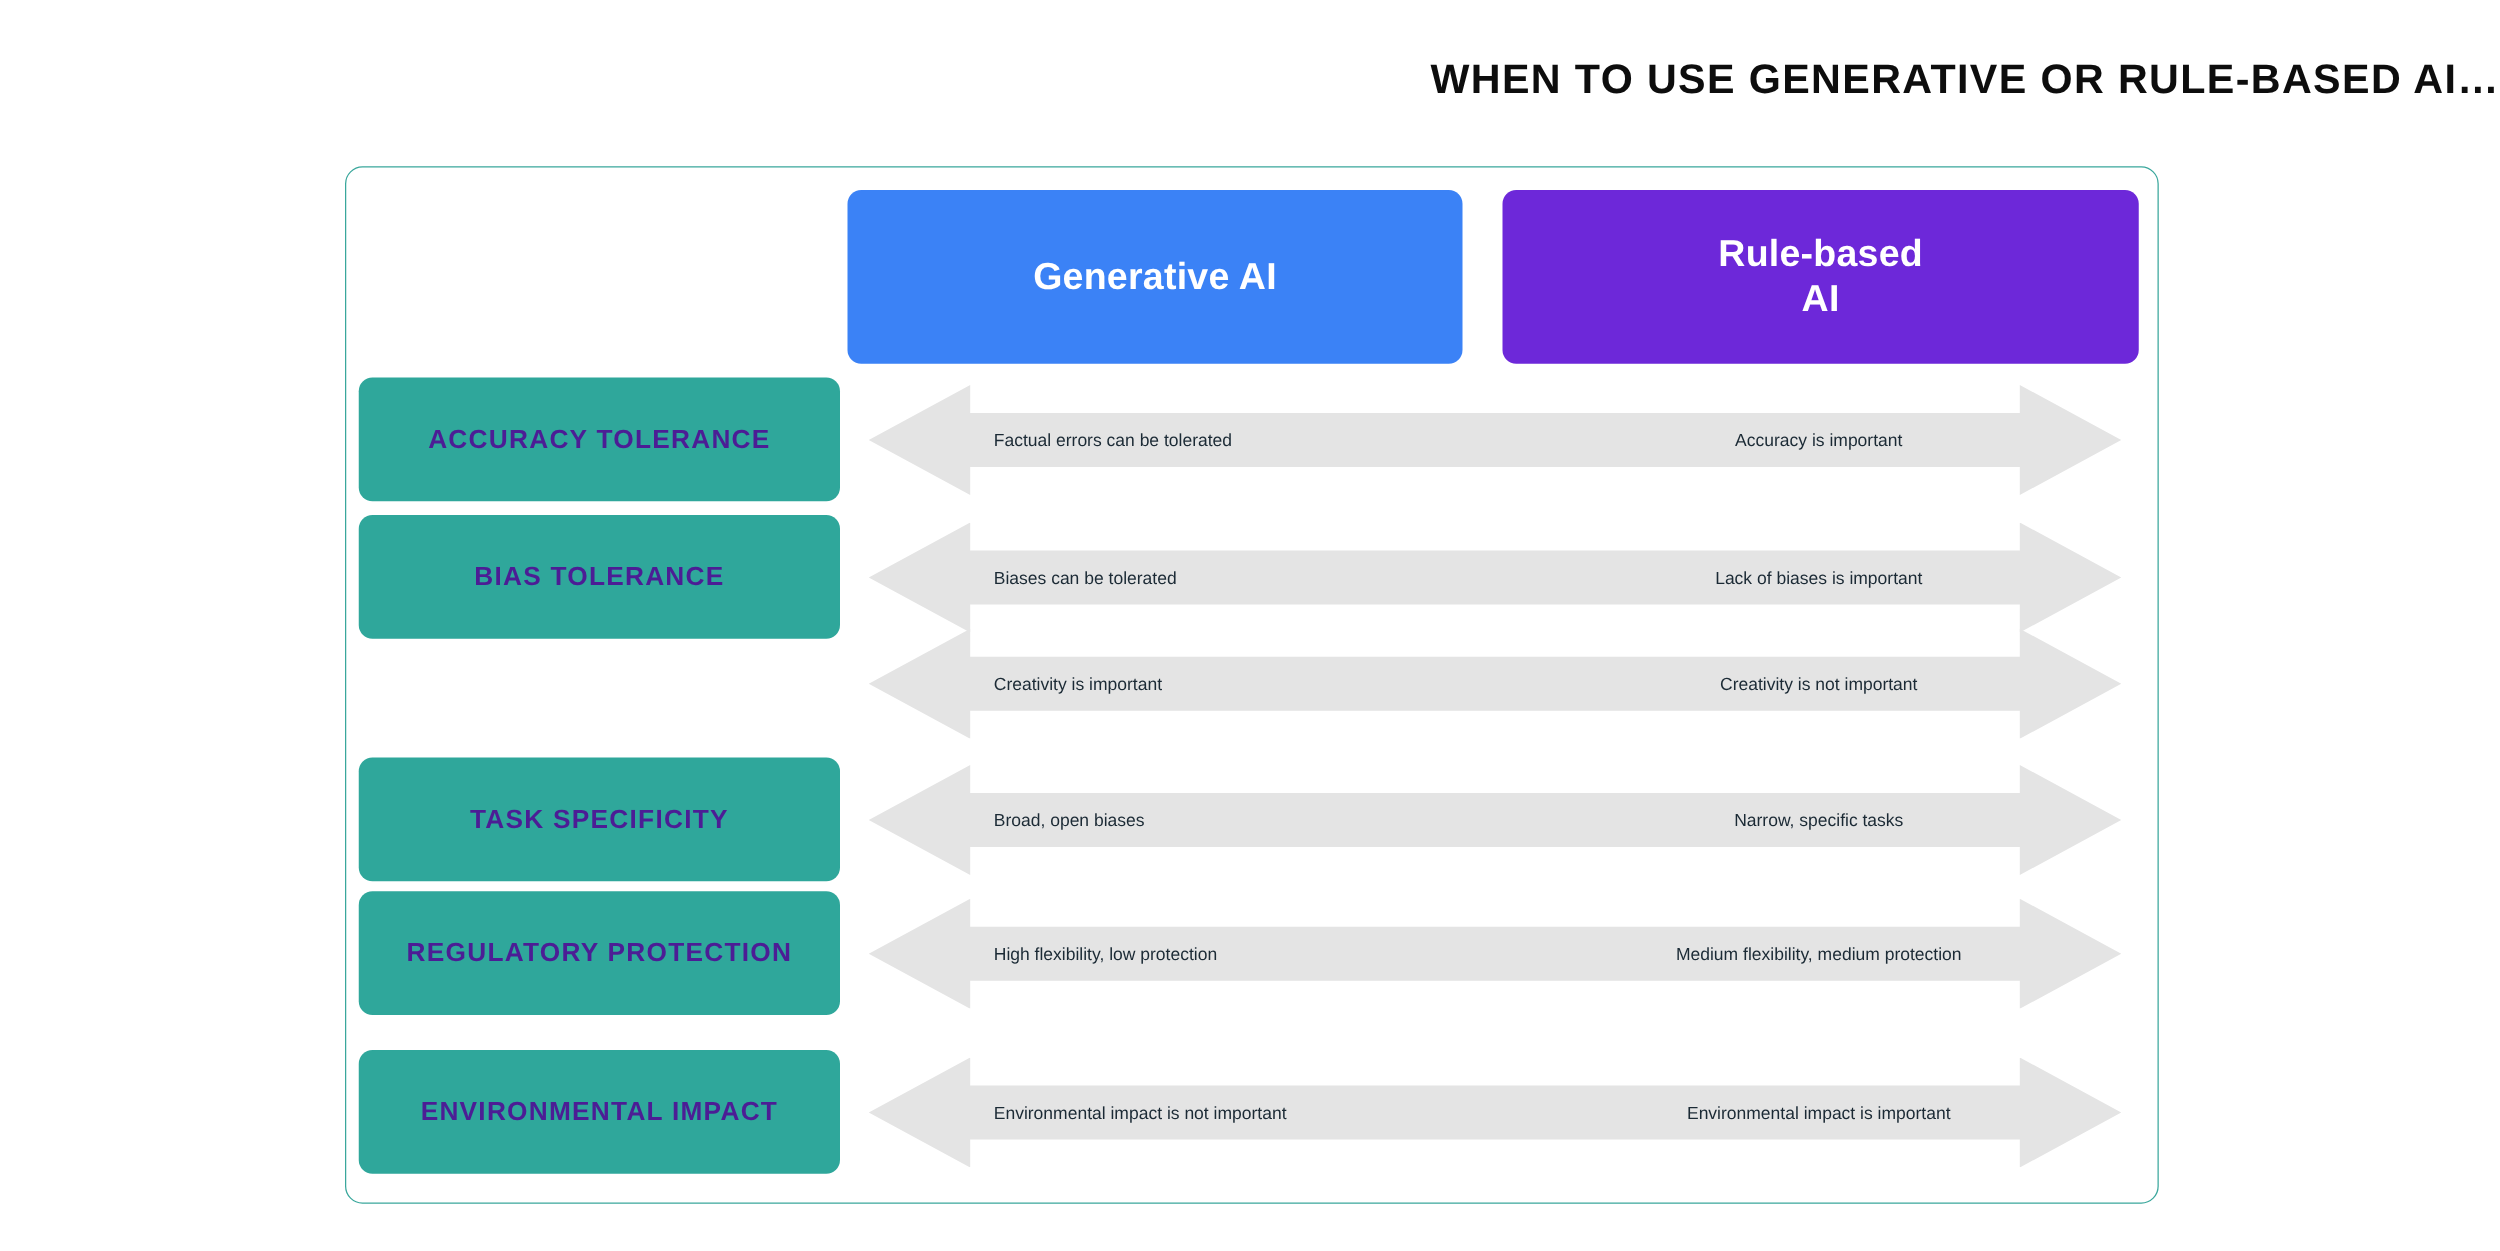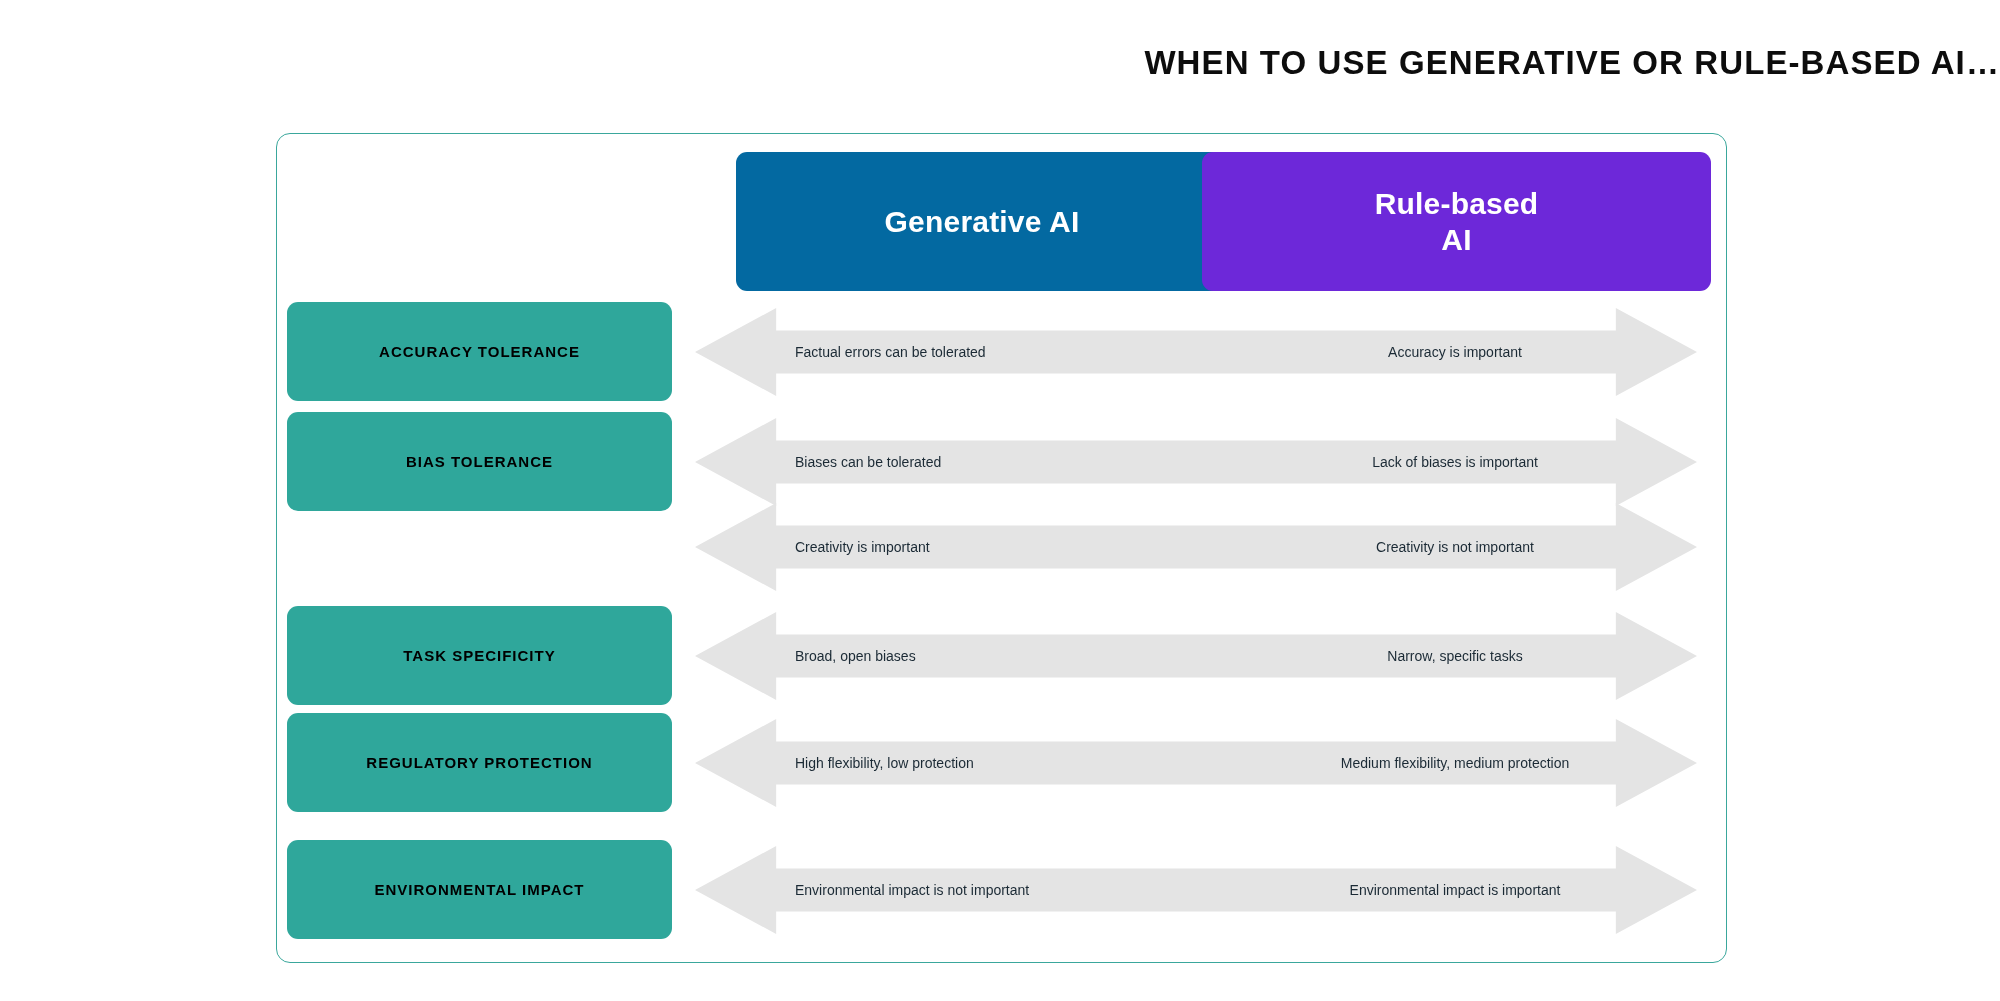--- a/index.html
+++ b/index.html
@@ -55,23 +55,23 @@
     text-align: center;
     color: #ffffff;
     font-size: 30px;
     font-weight: bold;
     line-height: 1.17;
     letter-spacing: 0.2px;
     box-sizing: border-box;
     padding: 0 14px;
   }
   #header-generative {
-    left: 736px;
+    left: 678px;
     width: 492px;
-    background: #0369a1;
+    background: #3b82f6;
   }
   #header-rulebased {
     left: 1202px;
     width: 509px;
     background: #6d28d9;
   }
 
   
   .row {
     position: absolute;
@@ -89,22 +89,22 @@
     height: 99px;
     background: #2fa79b;
     border-radius: 11px;
     display: flex;
     align-items: center;
     justify-content: center;
     box-sizing: border-box;
     padding: 0 10px;
   }
   .category-label {
-    color: #000000;
-    font-size: 15px;
+    color: #4c1d95;
+    font-size: 21px;
     font-weight: bold;
     letter-spacing: 1.0px;
     text-align: center;
     white-space: nowrap;
   }
 
   
   .arrow-band {
     position: absolute;
     left: 695px;

